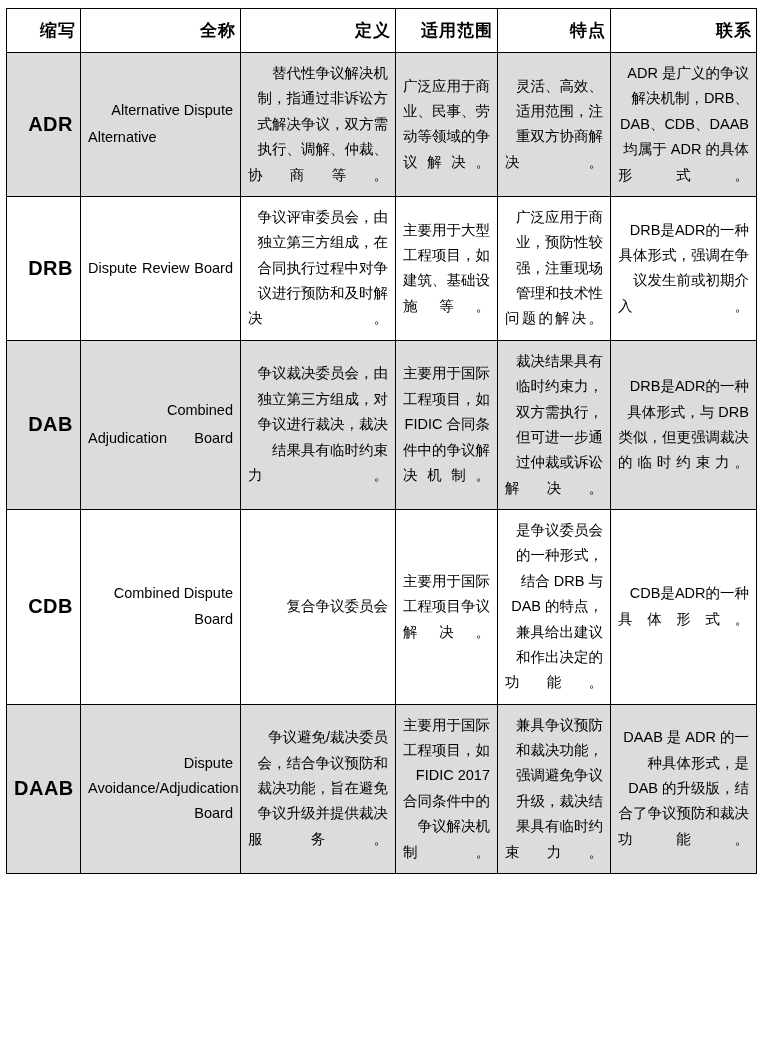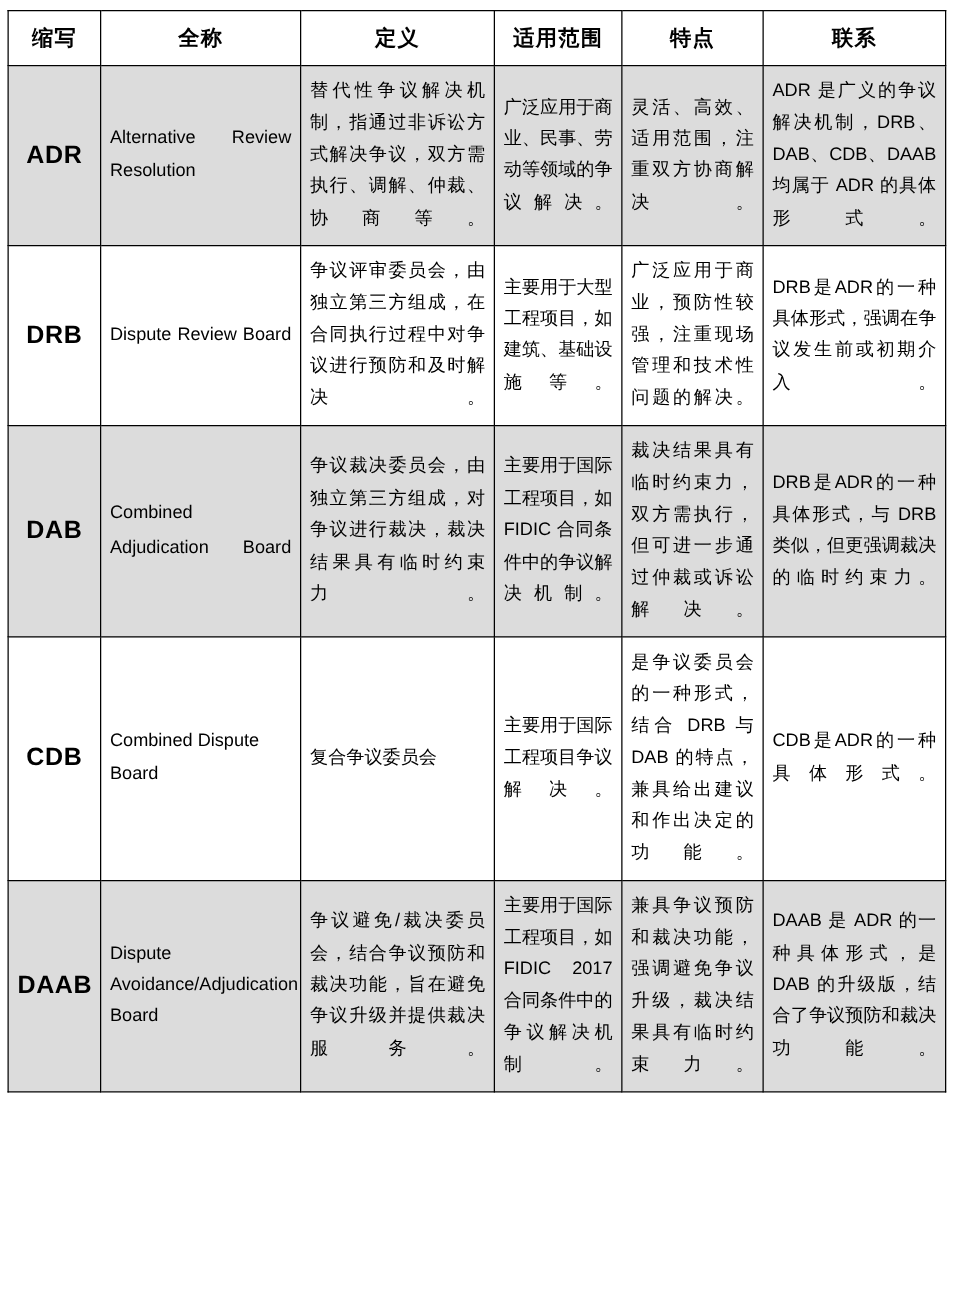--- a/index.html
+++ b/index.html
@@ -31,20 +31,21 @@
   table.adr-table col.c-def       { width: 155px; }
   table.adr-table col.c-scope     { width: 102px; }
   table.adr-table col.c-feature   { width: 113px; }
   table.adr-table col.c-relation  { width: 146px; }
 
   table.adr-table th,
   table.adr-table td {
     border: 1px solid #000000;
     vertical-align: middle;
     box-sizing: border-box;
+    text-align: right;
   }
   thead th {
     background: #ffffff;
     font-size: 17px;
     font-weight: bold;
     text-align: center;
     padding: 10px 4px;
     letter-spacing: 1px;
   }
   tbody td {
@@ -100,21 +101,21 @@
         <th>全称</th>
         <th>定义</th>
         <th>适用范围</th>
         <th>特点</th>
         <th>联系</th>
       </tr>
     </thead>
     <tbody>
       <tr class="shaded">
         <td class="abbr">ADR</td>
-        <td class="fullname">Alternative Review Resolution</td>
+        <td class="fullname">Alternative Dispute Alternative</td>
         <td class="cjk">替代性争议解决机制，指通过非诉讼方式解决争议，双方需执行、调解、仲裁、协商等。</td>
         <td class="cjk">广泛应用于商业、民事、劳动等领域的争议解决。</td>
         <td class="cjk">灵活、高效、适用范围，注重双方协商解决。</td>
         <td class="cjk">ADR 是广义的争议解决机制，DRB、DAB、CDB、DAAB 均属于 ADR 的具体形式。</td>
       </tr>
       <tr class="plain">
         <td class="abbr">DRB</td>
         <td class="fullname">Dispute Review Board</td>
         <td class="cjk">争议评审委员会，由独立第三方组成，在合同执行过程中对争议进行预防和及时解决。</td>
         <td class="cjk">主要用于大型工程项目，如建筑、基础设施等。</td>

